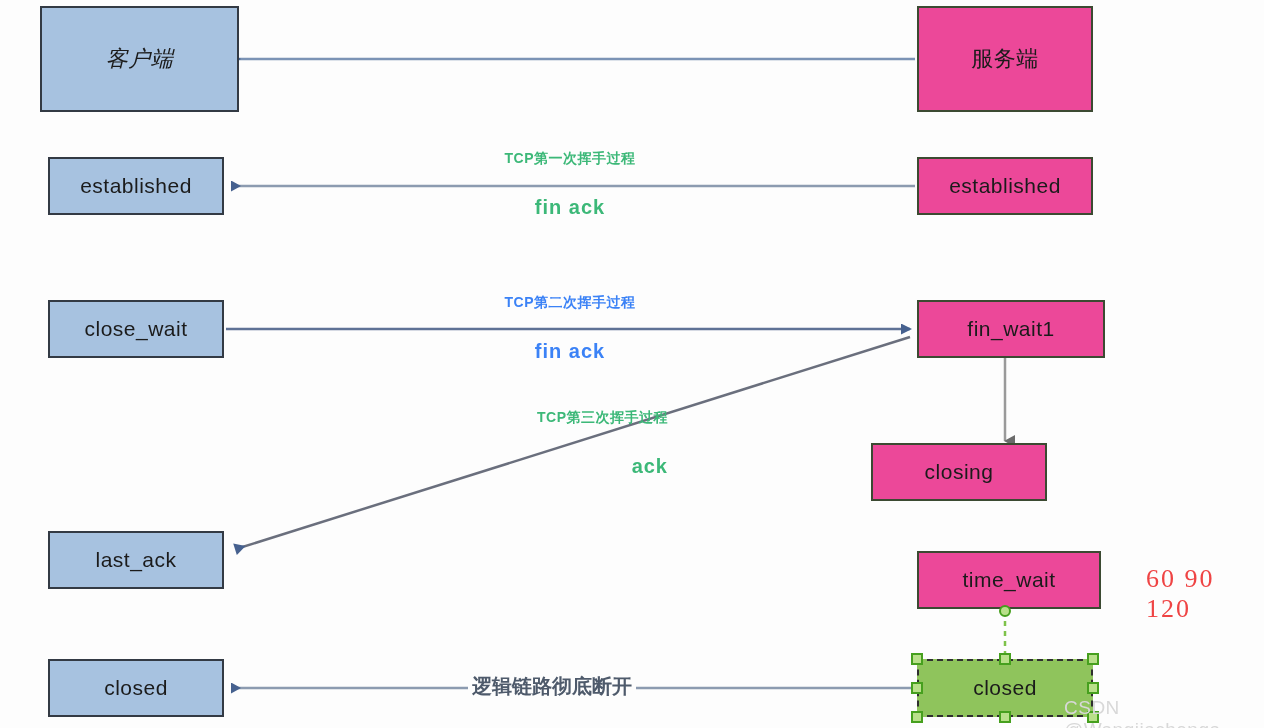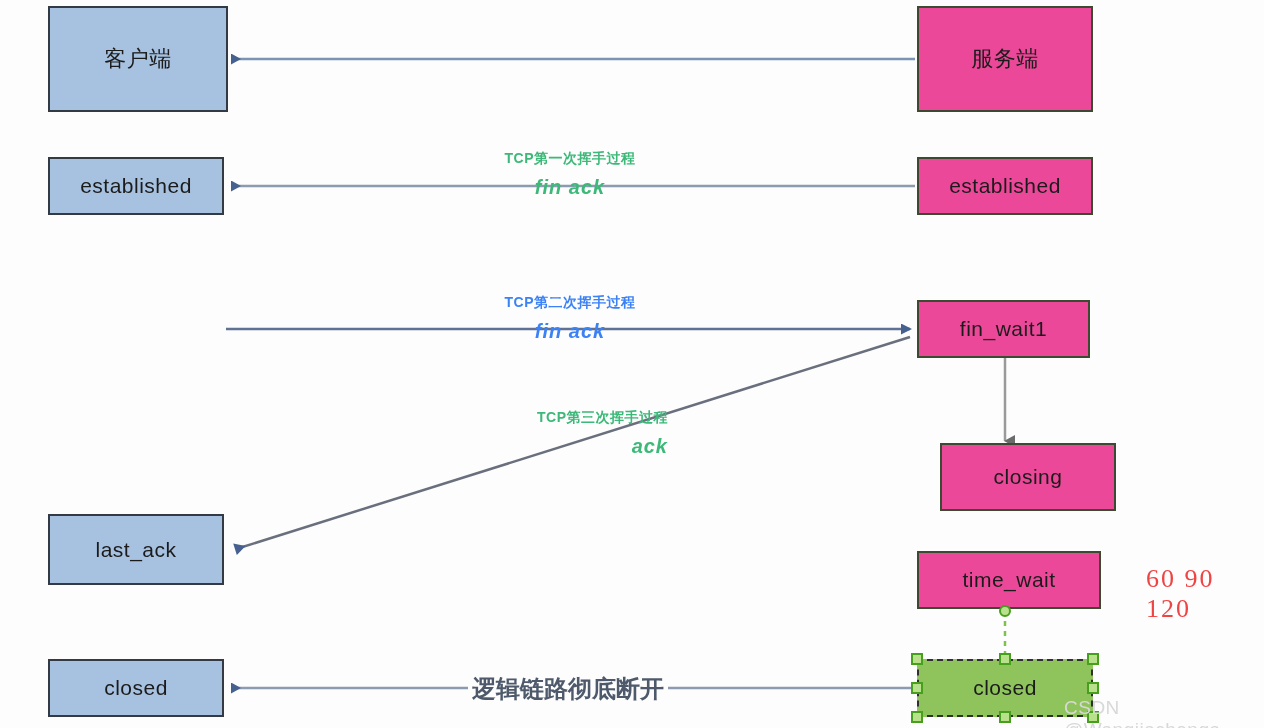--- a/index.html
+++ b/index.html
@@ -70,28 +70,27 @@
     pointer-events: none;
   }
   .edge-label .title {
     display: block;
     font-size: 14px;
     letter-spacing: 0.5px;
   }
   .edge-label .sub {
     display: block;
     font-size: 20px;
-    margin-top: 8px;
+    margin-top: 28px;
     letter-spacing: 1px;
-    font-style: italic;
   }
   .label-green .title, .label-green .sub { color: #3cb878; }
   .label-blue .title, .label-blue .sub { color: #3b82f6; }
   .label-plain {
-    font-size: 24px;
+    font-size: 20px;
     font-weight: bold;
     color: #4e5a6b;
     background: #fdfdfd;
     padding: 0 4px;
   }
   .side-note {
     position: absolute;
     font-family: Liberation Serif, serif;
     font-size: 26px;
     color: #ef4444;
@@ -135,50 +134,53 @@
 
     <line x1="910" y1="337" x2="236" y2="549" stroke="#6a6f7d" stroke-width="2.5" marker-end="url(#arrowDiag)"></line>
 
     <line x1="1005" y1="358" x2="1005" y2="441" stroke="#9a9a9a" stroke-width="2.5" marker-end="url(#arrowDown)"></line>
 
     <line x1="1005" y1="611" x2="1005" y2="657" stroke="#7ec24a" stroke-width="2.5" stroke-dasharray="5,5"></line>
 
     <line x1="915" y1="688" x2="232" y2="688" stroke="#8c9bb0" stroke-width="2.5" marker-end="url(#arrowLeft)"></line>
   </svg>
 
-  <div class="node client cjk" style="left:48px; top:6px; width:180px; height:106px;">
+  <div class="node client cjk" style="left:40px; top:6px; width:199px; height:106px;font-style:italic;">
     <span>客户端</span>
   </div>
 
   <div class="node client" style="left:48px; top:157px; width:176px; height:58px;">
     <span>established</span>
   </div>
 
-
-  <div class="node client" style="left:48px; top:514px; width:176px; height:71px;">
+  <div class="node client" style="left:48px; top:300px; width:176px; height:58px;">
+    <span>close_wait</span>
+  </div>
+
+  <div class="node client" style="left:48px; top:531px; width:176px; height:58px;">
     <span>last_ack</span>
   </div>
 
   <div class="node client" style="left:48px; top:659px; width:176px; height:58px;">
     <span>closed</span>
   </div>
 
   <div class="node server cjk" style="left:917px; top:6px; width:176px; height:106px;">
     <span>服务端</span>
   </div>
 
   <div class="node server" style="left:917px; top:157px; width:176px; height:58px;">
     <span>established</span>
   </div>
 
-  <div class="node server" style="left:917px; top:300px; width:173px; height:58px;">
+  <div class="node server" style="left:917px; top:300px; width:188px; height:58px;">
     <span>fin_wait1</span>
   </div>
 
-  <div class="node server" style="left:940px; top:443px; width:176px; height:68px;">
+  <div class="node server" style="left:871px; top:443px; width:176px; height:58px;">
     <span>closing</span>
   </div>
 
   <div class="node server" style="left:917px; top:551px; width:184px; height:58px;">
     <span>time_wait</span>
   </div>
 
   <div class="node server selected" style="left:917px; top:659px; width:176px; height:58px;">
     <span>closed</span>
   </div>

